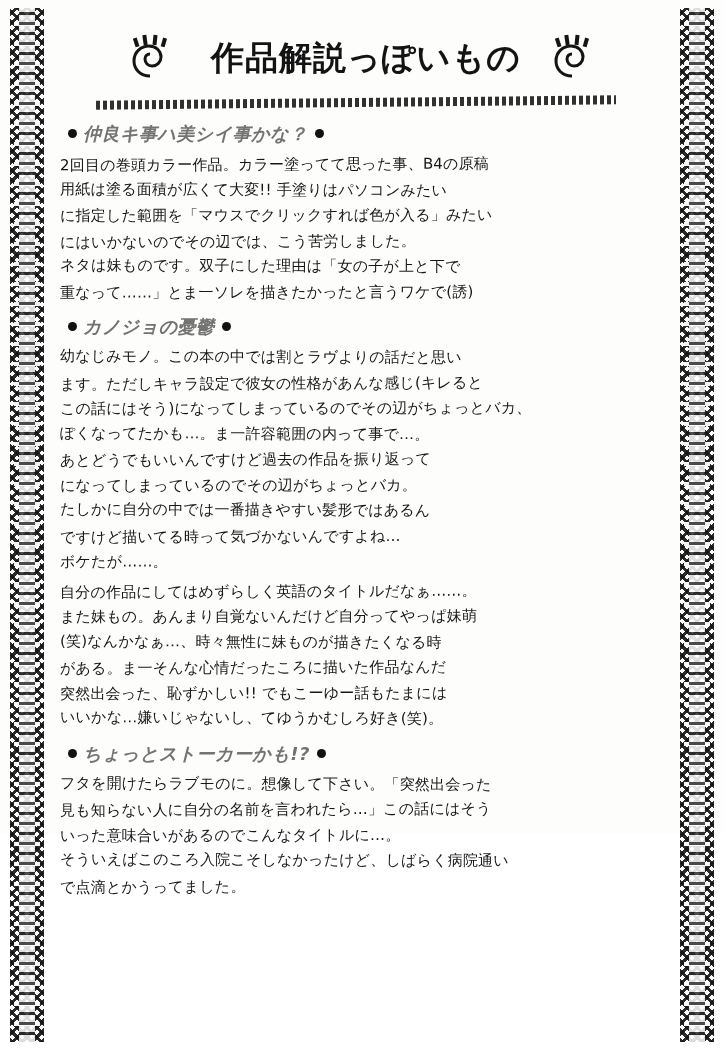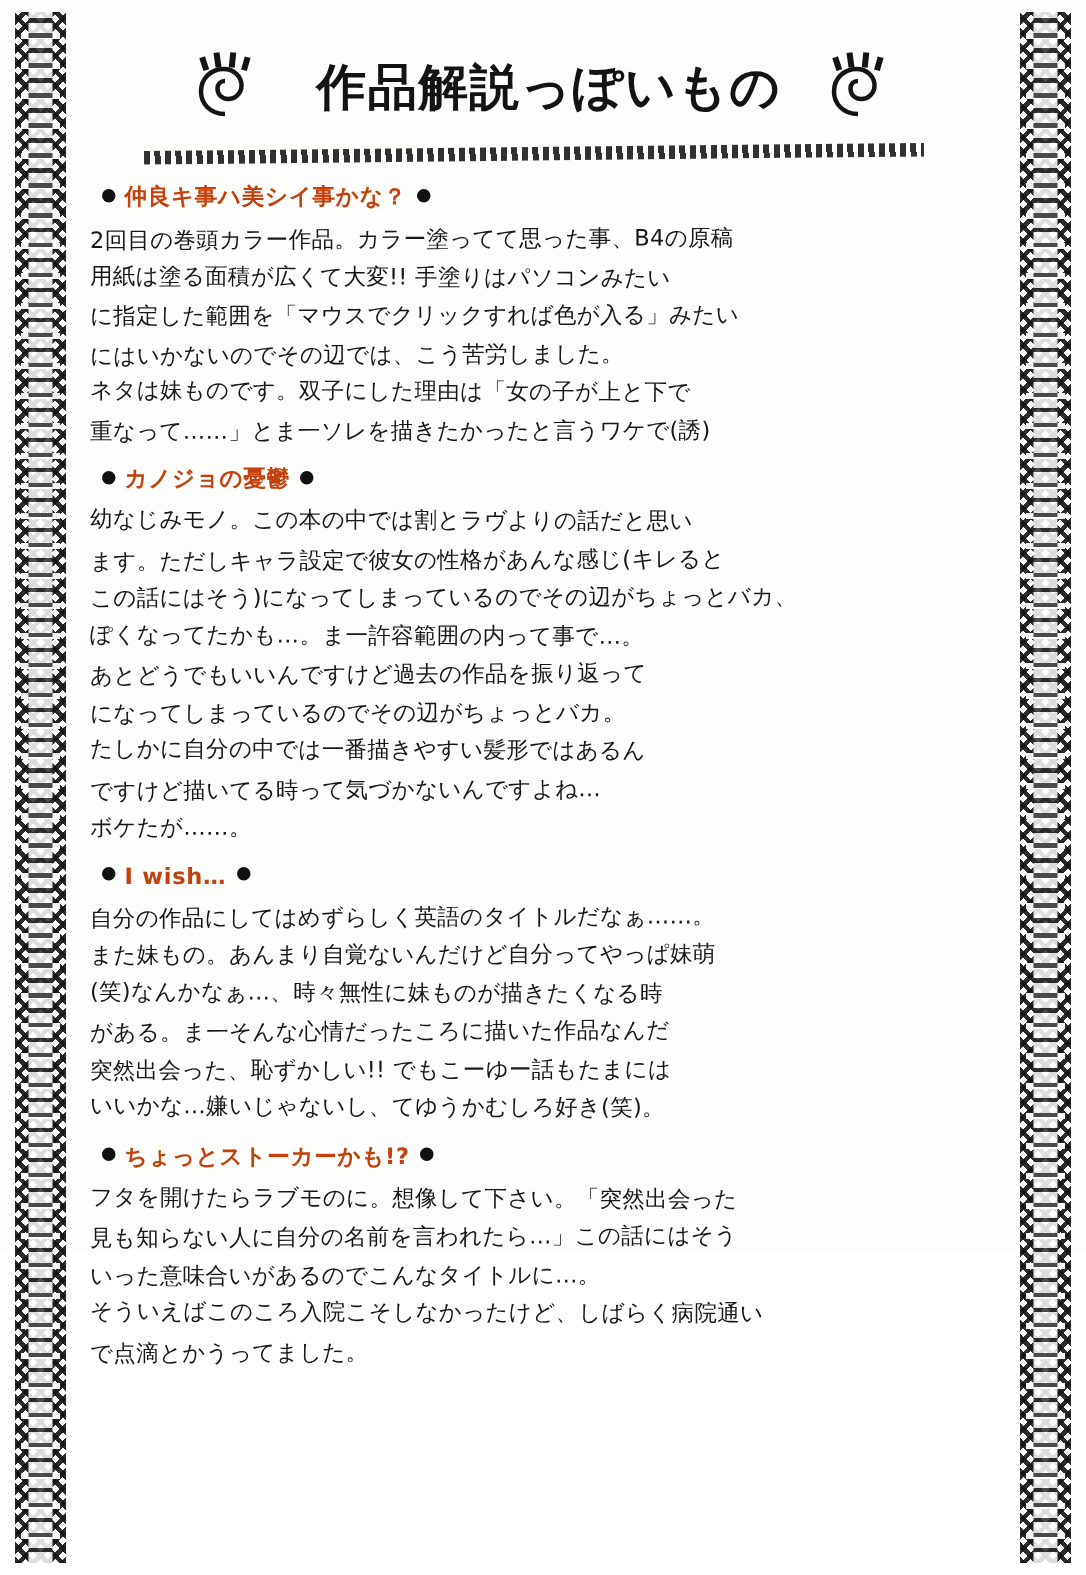--- a/index.html
+++ b/index.html
@@ -116,26 +116,27 @@
     left: 60px;
     top: 122px;
     width: 608px;
     height: 918px;
     overflow: hidden;
   }
 
   .section { margin-bottom: 4px; }
 
   .section-heading {
-    font-size: 15px;
+    font-size: 18px;
     font-weight: bold;
-    color: #c2410c;
+    color: #737373;
     margin: 10px 0 6px 8px;
     letter-spacing: 0.5px;
     white-space: nowrap;
+    font-style: italic;
   }
   .section:first-child .section-heading { margin-top: 0; }
 
   .para {
     font-size: 15px;
     line-height: 25.5px;
     color: #171717;
     margin: 0;
     letter-spacing: 0.2px;
   }
@@ -219,23 +220,20 @@
         <span class="line sk2">ぽくなってたかも…。ま一許容範囲の内って事で…。</span>
         <span class="line sk1">あとどうでもいいんですけど過去の作品を振り返って</span>
         <span class="line sk3">になってしまっているのでその辺がちょっとバカ。</span>
         <span class="line sk2">たしかに自分の中では一番描きやすい髪形ではあるん</span>
         <span class="line sk1">ですけど描いてる時って気づかないんですよね…</span>
         <span class="line sk3">ボケたが……。</span>
       </p>
     </div>
 
     <div class="section">
-      <div class="section-heading">
-        <span class="bullet-dot"></span><span>I wish…</span><span class="bullet-dot trailing"></span>
-      </div>
       <p class="para">
         <span class="line sk1">自分の作品にしてはめずらしく英語のタイトルだなぁ……。</span>
         <span class="line sk3">また妹もの。あんまり自覚ないんだけど自分ってやっぱ妹萌</span>
         <span class="line sk2">(笑)なんかなぁ…、時々無性に妹ものが描きたくなる時</span>
         <span class="line sk1">がある。ま一そんな心情だったころに描いた作品なんだ</span>
         <span class="line sk3">突然出会った、恥ずかしい!! でもこーゆー話もたまには</span>
         <span class="line sk2">いいかな…嫌いじゃないし、てゆうかむしろ好き(笑)。</span>
       </p>
     </div>
 

